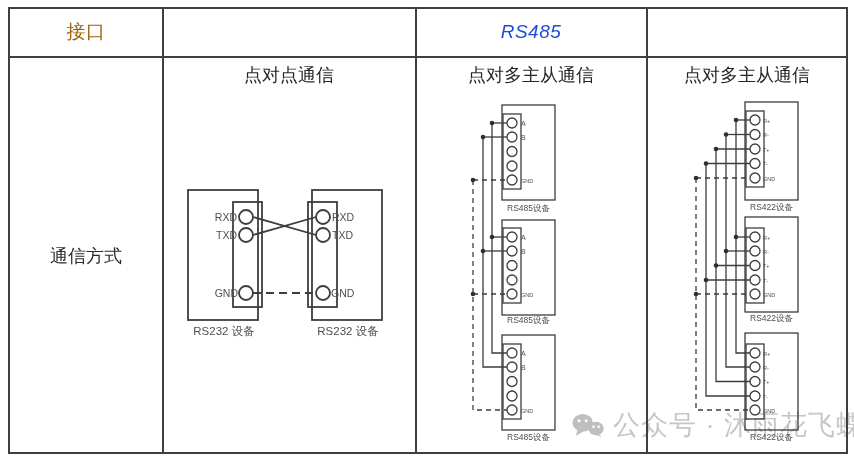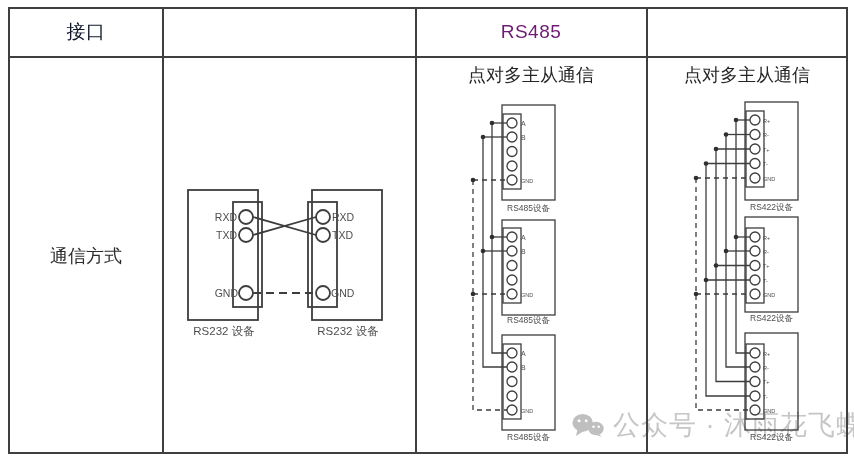--- a/index.html
+++ b/index.html
@@ -8,23 +8,23 @@
     font-family:"Liberation Sans","DejaVu Sans",sans-serif;color:#2e2e2e;
   }
   
   .tbl-frame{position:absolute;left:8px;top:7px;width:840px;height:447px;
     border:2px solid #3f3f3f;box-sizing:border-box;background:transparent;z-index:3;pointer-events:none;}
   .vline{position:absolute;top:7px;height:447px;width:2px;background:#3f3f3f;z-index:3;}
   .hline{position:absolute;left:8px;width:840px;height:2px;background:#3f3f3f;z-index:3;}
   
   .cell{position:absolute;display:flex;align-items:center;justify-content:center;z-index:4;}
   .hdr{top:9px;height:46px;font-size:19px;letter-spacing:0.5px;}
-  .hdr-corner{left:10px;width:152px;color:#0f172a;}
+  .hdr-corner{left:10px;width:152px;color:#a16207;}
   .hdr-rs232{left:164px;width:250px;color:#a93540;}
-  .hdr-rs485{left:417px;width:228px;color:#701a75;}
+  .hdr-rs485{left:417px;width:228px;color:#1d4ed8;font-style:italic;}
   .hdr-rs422{left:648px;width:198px;color:#a136b4;}
   .rowlabel{left:10px;top:59px;width:152px;height:393px;font-size:18px;color:#2b2b2b;}
   .subtitle{top:62px;height:26px;font-size:18px;color:#262626;}
   .sub-rs232{left:164px;width:250px;}
   .sub-rs485{left:417px;width:228px;}
   .sub-rs422{left:648px;width:198px;}
   
   .diag{position:absolute;z-index:2;}
   .diag text{font-family:"Liberation Sans","DejaVu Sans",sans-serif;fill:#4e4e4e;}
   
@@ -238,16 +238,17 @@
   <div class="tbl-frame"></div>
   <div class="vline" style="left:162px"></div>
   <div class="vline" style="left:415px"></div>
   <div class="vline" style="left:646px"></div>
   <div class="hline" style="top:56px"></div>
 
   <div class="cell hdr hdr-corner">接口</div>
   <div class="cell hdr hdr-rs485">RS485</div>
 
   <div class="cell rowlabel">通信方式</div>
+  <div class="cell subtitle sub-rs232">点对点通信</div>
   <div class="cell subtitle sub-rs485">点对多主从通信</div>
   <div class="cell subtitle sub-rs422">点对多主从通信</div>
 
 </div>
 
 </body></html>

